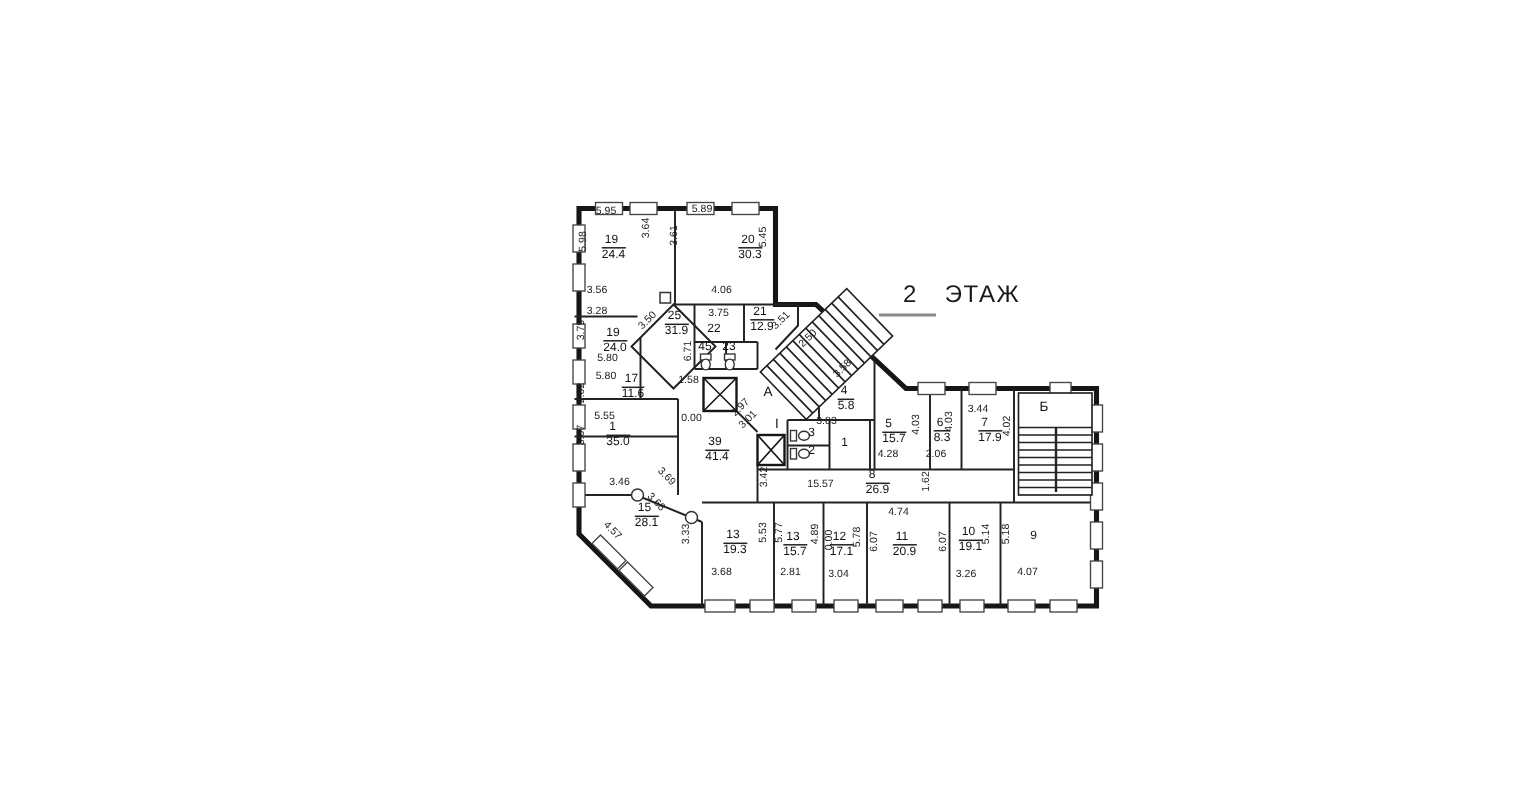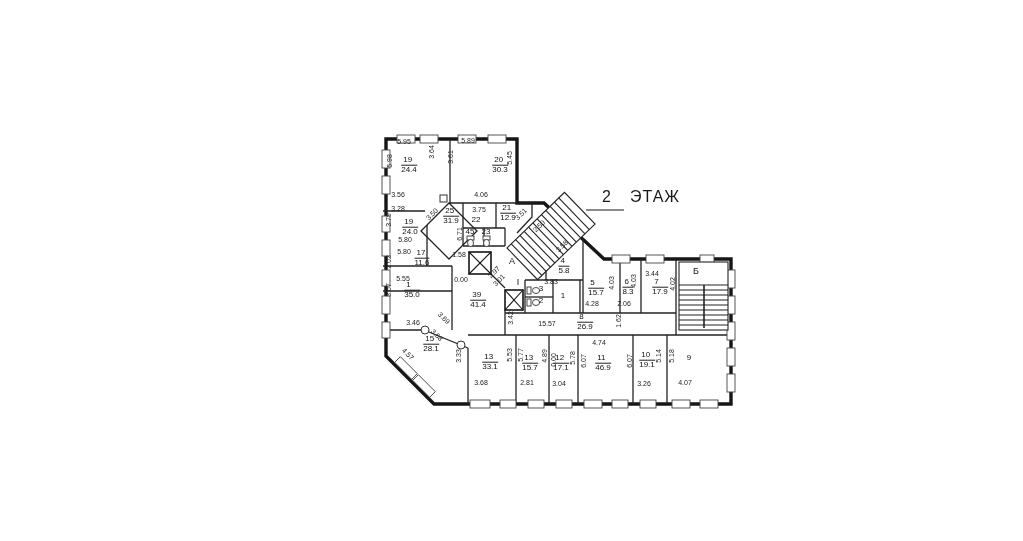--- a/index.html
+++ b/index.html
@@ -227,33 +227,33 @@
     </div>
   <div class="room single" style="left:563px;top:296px">
       <span class="rn">1</span>
     </div>
   <div class="room" style="left:585px;top:322px">
       <span class="rn">8</span>
       <span class="ra">26.9</span>
     </div>
   <div class="room" style="left:490px;top:362px">
       <span class="rn">13</span>
-      <span class="ra">33.1</span>
+      <span class="ra">19.3</span>
     </div>
   <div class="room" style="left:530px;top:363px">
       <span class="rn">13</span>
       <span class="ra">15.7</span>
     </div>
   <div class="room" style="left:561px;top:363px">
       <span class="rn">12</span>
       <span class="ra">17.1</span>
     </div>
   <div class="room" style="left:603px;top:363px">
       <span class="rn">11</span>
-      <span class="ra">46.9</span>
+      <span class="ra">20.9</span>
     </div>
   <div class="room" style="left:647px;top:360px">
       <span class="rn">10</span>
       <span class="ra">19.1</span>
     </div>
   <div class="room single" style="left:689px;top:358px">
       <span class="rn">9</span>
     </div>
 
   <div class="room single zone" style="left:512px;top:262px">

